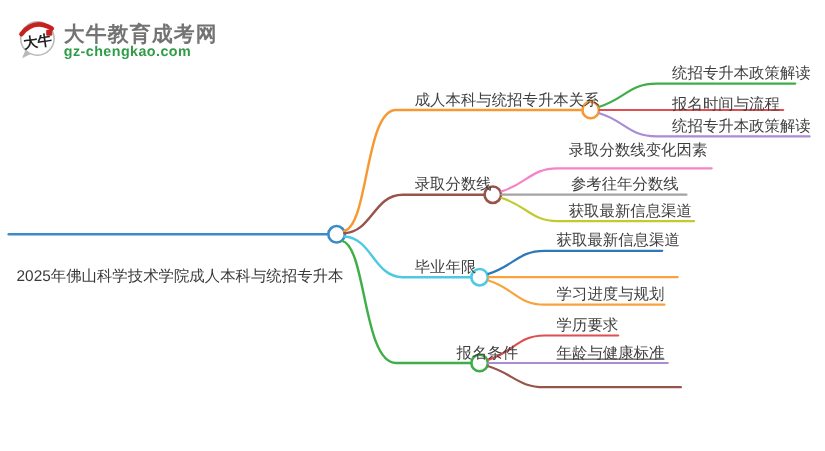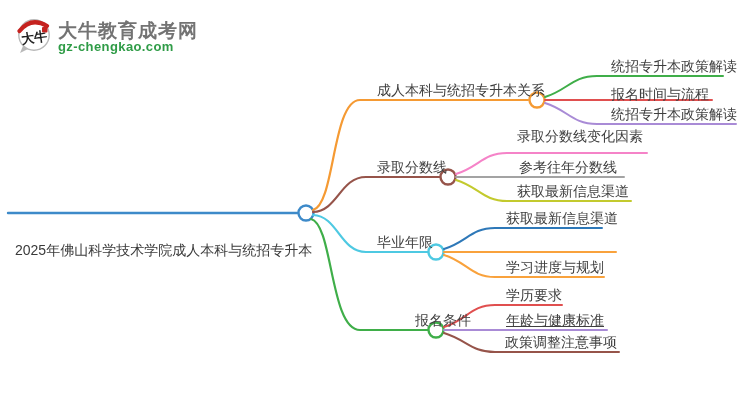--- a/index.html
+++ b/index.html
@@ -71,21 +71,20 @@
   <div class="lbl" style="left:519px; top:159px;">参考往年分数线</div>
   <div class="lbl" style="left:517px; top:183px;">获取最新信息渠道</div>
 
   <div class="lbl" style="left:377px; top:234px;text-align:center;">毕业年限</div>
   <div class="lbl" style="left:506px; top:210px;">获取最新信息渠道</div>
   <div class="lbl" style="left:506px; top:259px;">学习进度与规划</div>
 
   <div class="lbl" style="left:371px; top:312px;margin-left:44px;">报名条件</div>
   <div class="lbl" style="left:506px; top:287px;">学历要求</div>
   <div class="lbl" style="left:506px; top:312px;text-decoration:underline;">年龄与健康标准</div>
-  <div class="lbl" style="left:505px; top:334px;">政策调整注意事项</div>
 
   <div class="logo">
     <svg class="logo-icon" width="40" height="44" viewBox="0 0 40 44">
       <circle cx="20" cy="21" r="15.2" fill="#fff" stroke-width="1.4" style="stroke: rgb(185, 185, 185);"></circle>
       <path d="M9,32 L6,39 L14,35 Z" stroke="none" style="fill: rgb(185, 185, 185);"></path>
       <path d="M5.5,17 Q17,2.5 33,12" fill="none" stroke-width="4.2" stroke-linecap="round" style="stroke: rgb(197, 34, 31);"></path>
       <rect x="28" y="13" width="5.5" height="5.5" rx="1" stroke="none" style="fill: rgb(197, 34, 31);"></rect>
       <text x="7" y="28" font-size="13" font-weight="bold" transform="rotate(-8 20 22)" style="fill: rgb(31, 31, 31);">大牛</text>
     </svg>
     <div class="logo-name" style="color: #737373;">大牛教育成考网</div>

